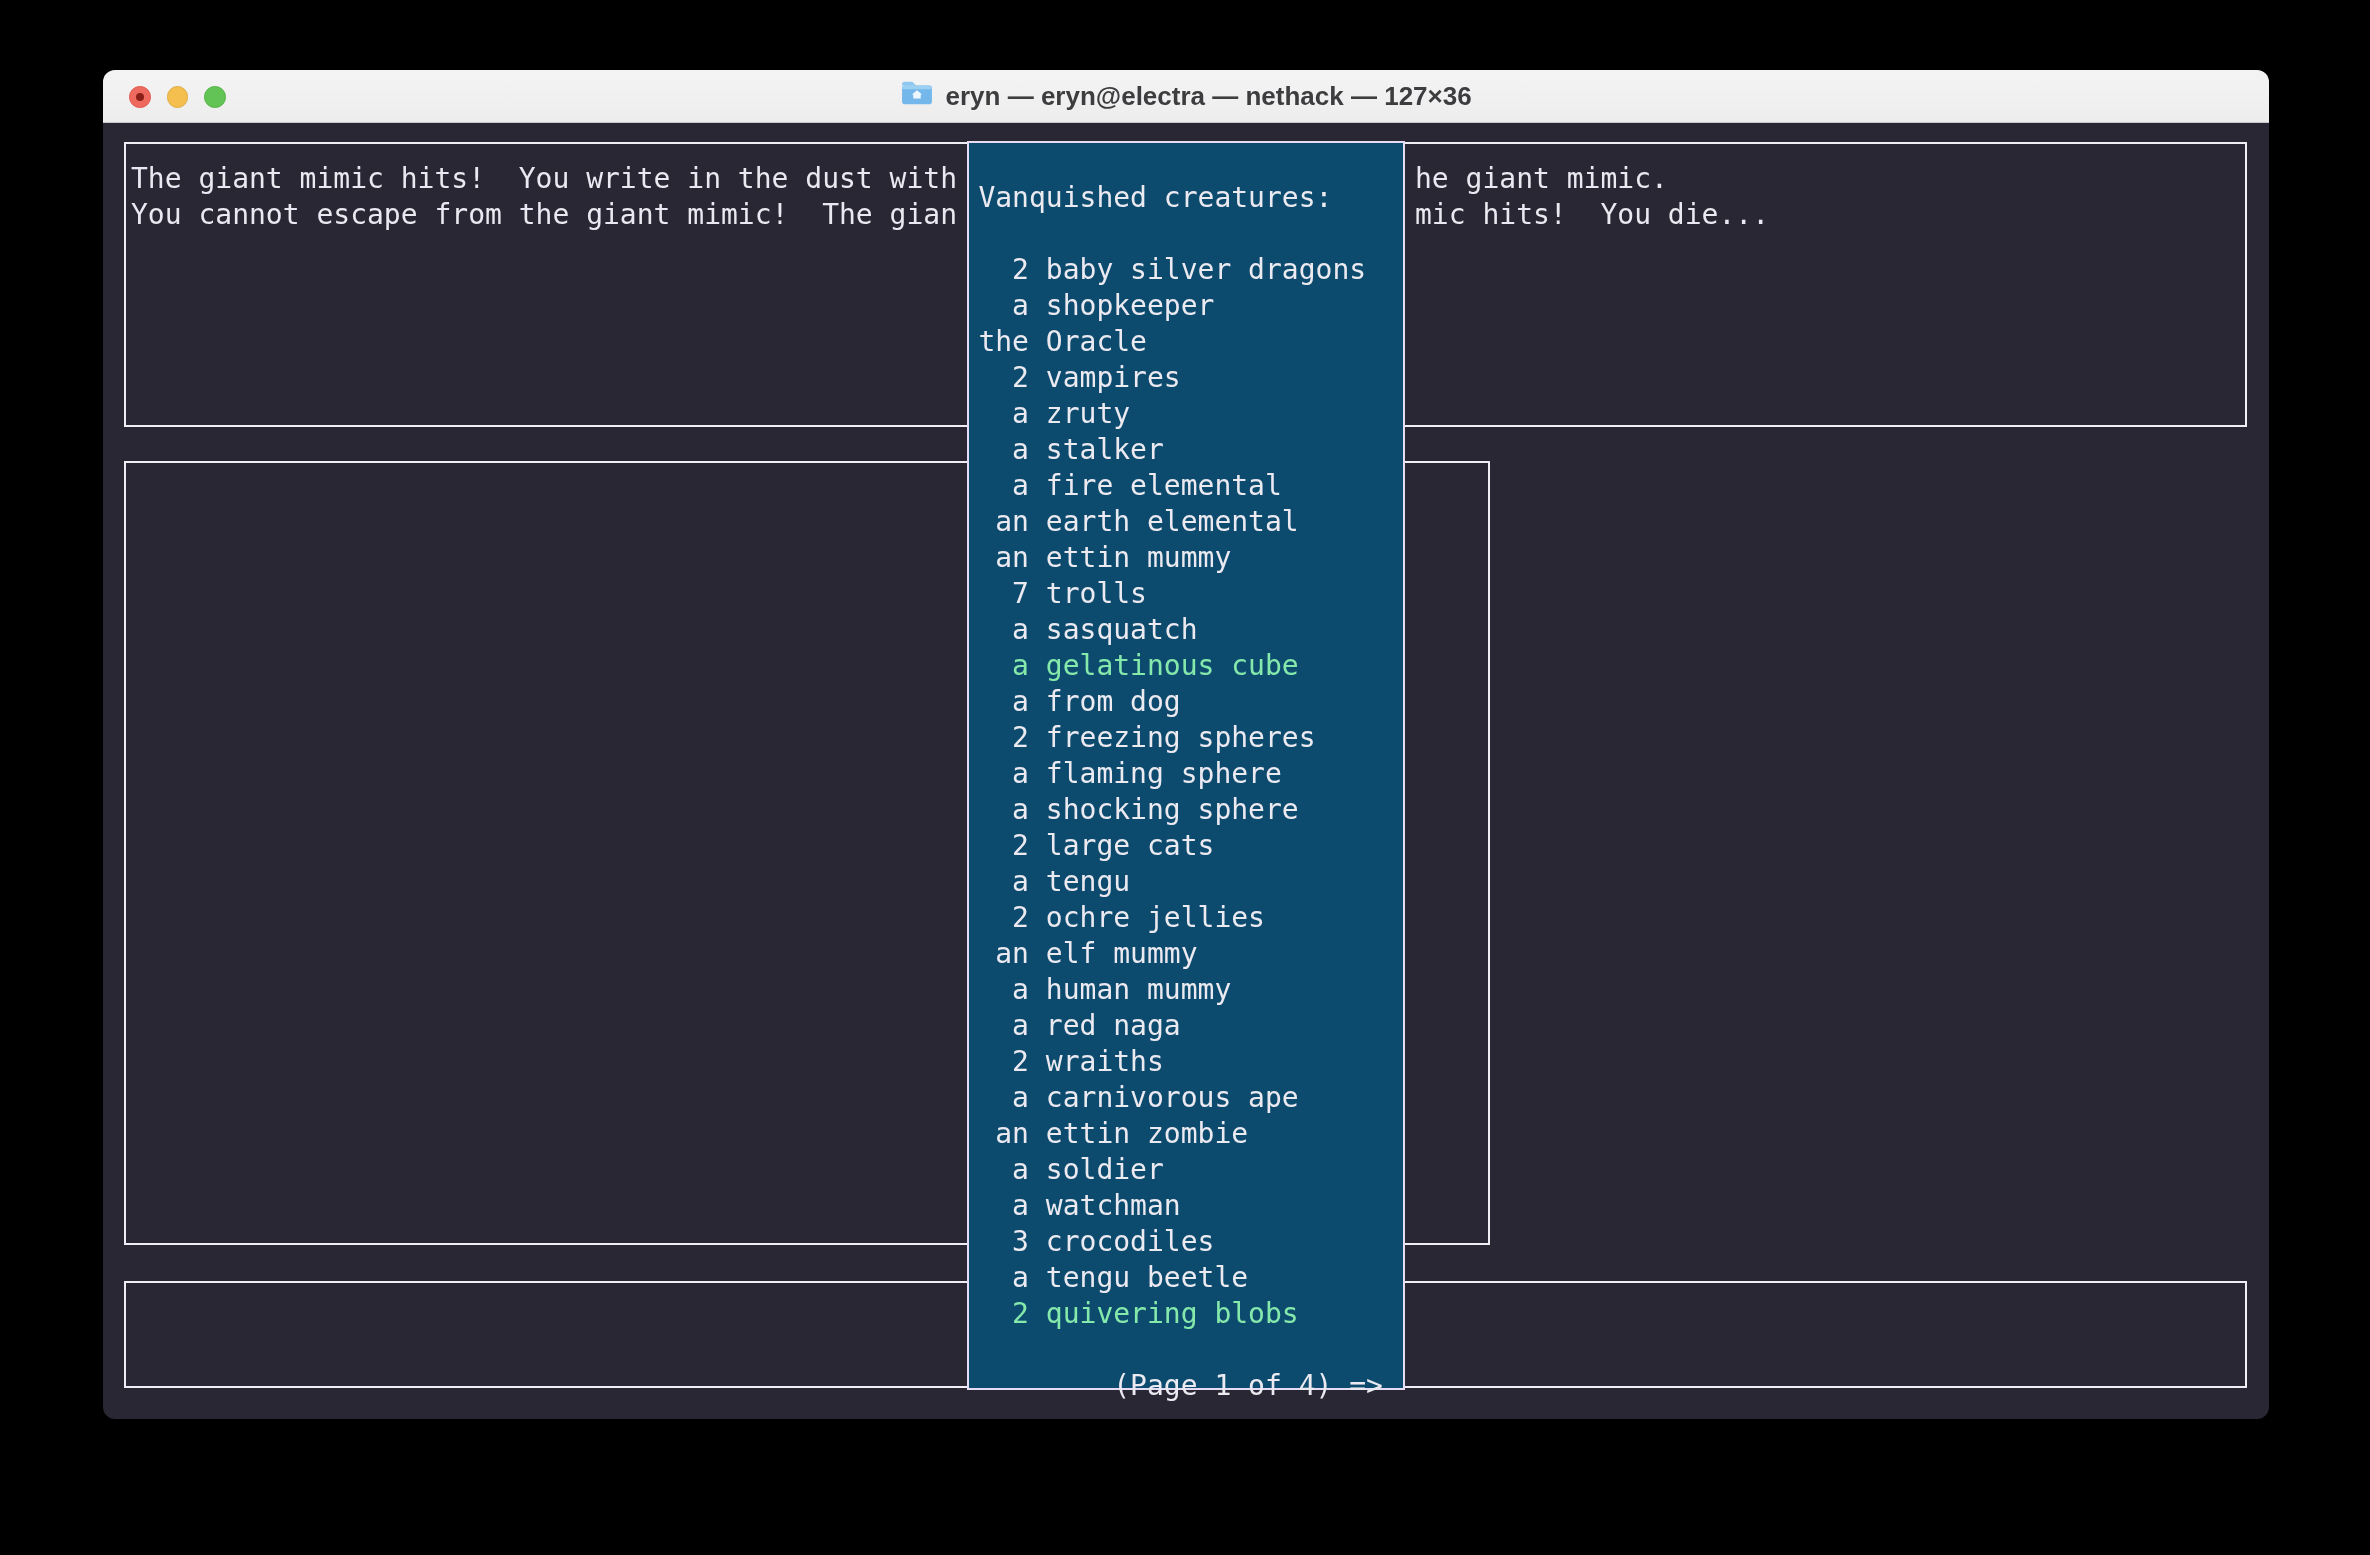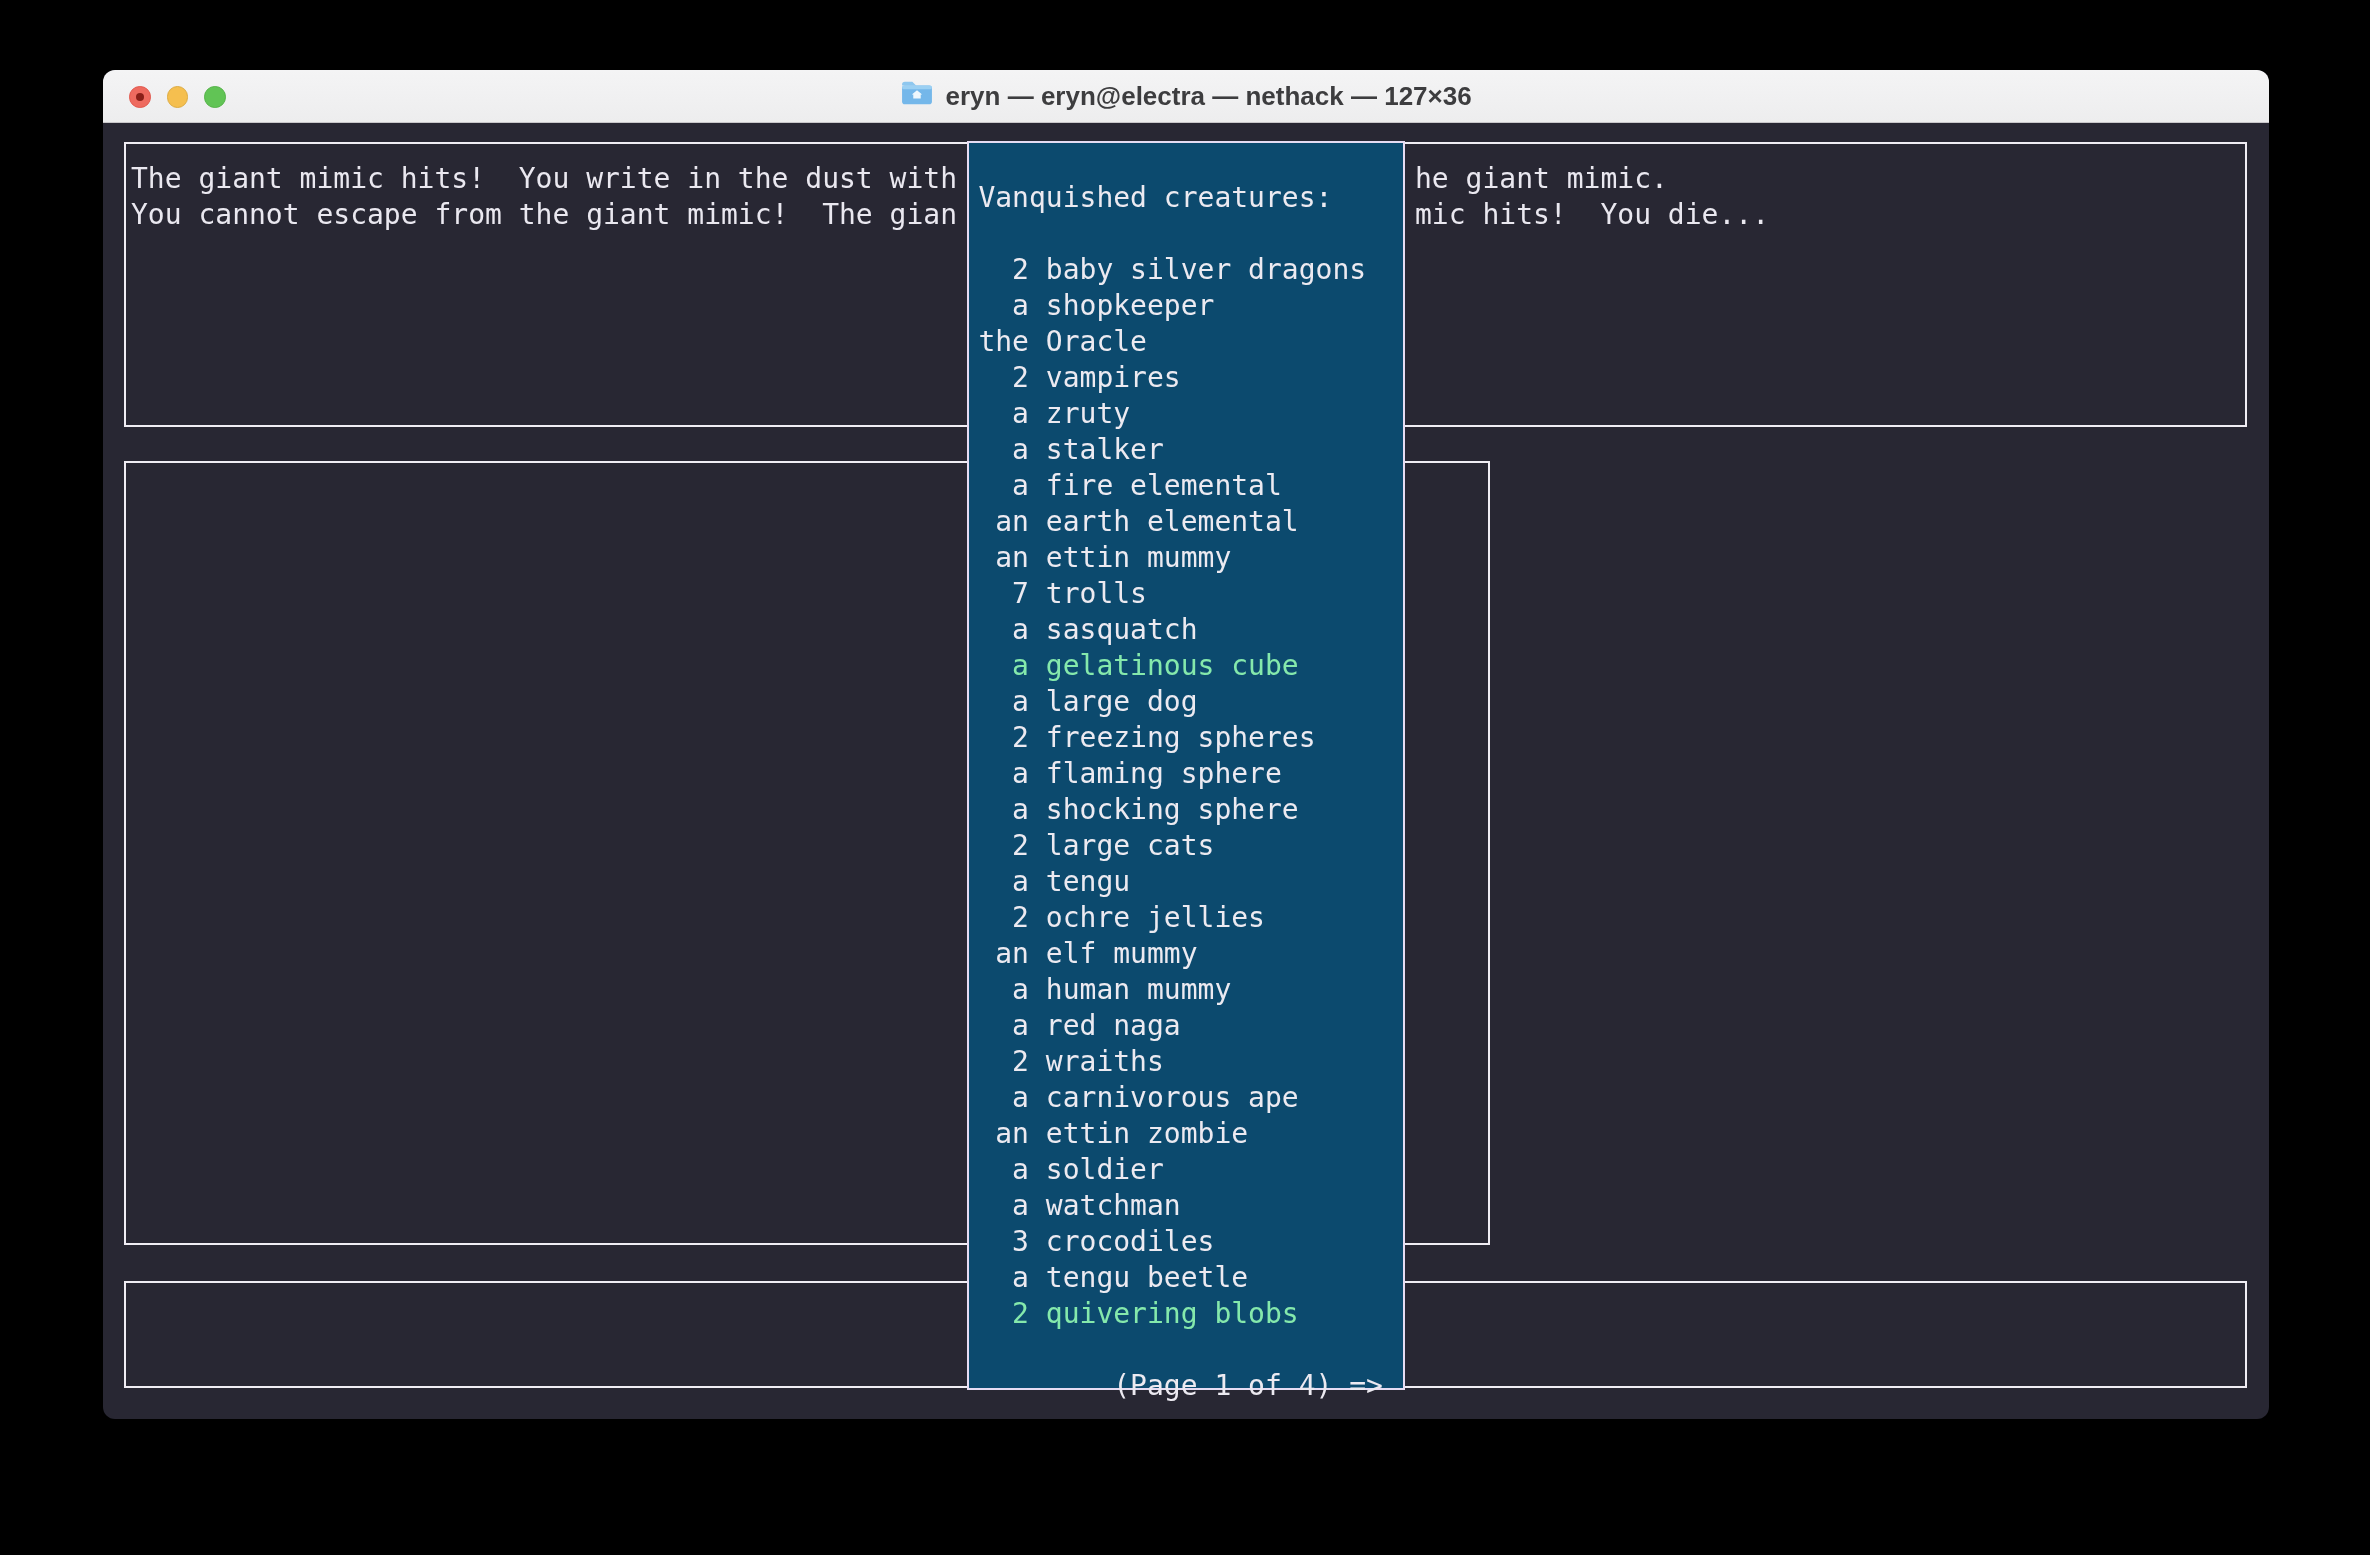--- a/index.html
+++ b/index.html
@@ -103,21 +103,21 @@
           <div class="trow">the Oracle</div>
           <div class="trow">  2 vampires</div>
           <div class="trow">  a zruty</div>
           <div class="trow">  a stalker</div>
           <div class="trow">  a fire elemental</div>
           <div class="trow"> an earth elemental</div>
           <div class="trow"> an ettin mummy</div>
           <div class="trow">  7 trolls</div>
           <div class="trow">  a sasquatch</div>
           <div class="trow hl">  a gelatinous cube</div>
-          <div class="trow">  a large dog</div>
+          <div class="trow">  a from dog</div>
           <div class="trow">  2 freezing spheres</div>
           <div class="trow">  a flaming sphere</div>
           <div class="trow">  a shocking sphere</div>
           <div class="trow">  2 large cats</div>
           <div class="trow">  a tengu</div>
           <div class="trow">  2 ochre jellies</div>
           <div class="trow"> an elf mummy</div>
           <div class="trow">  a human mummy</div>
           <div class="trow">  a red naga</div>
           <div class="trow">  2 wraiths</div>

